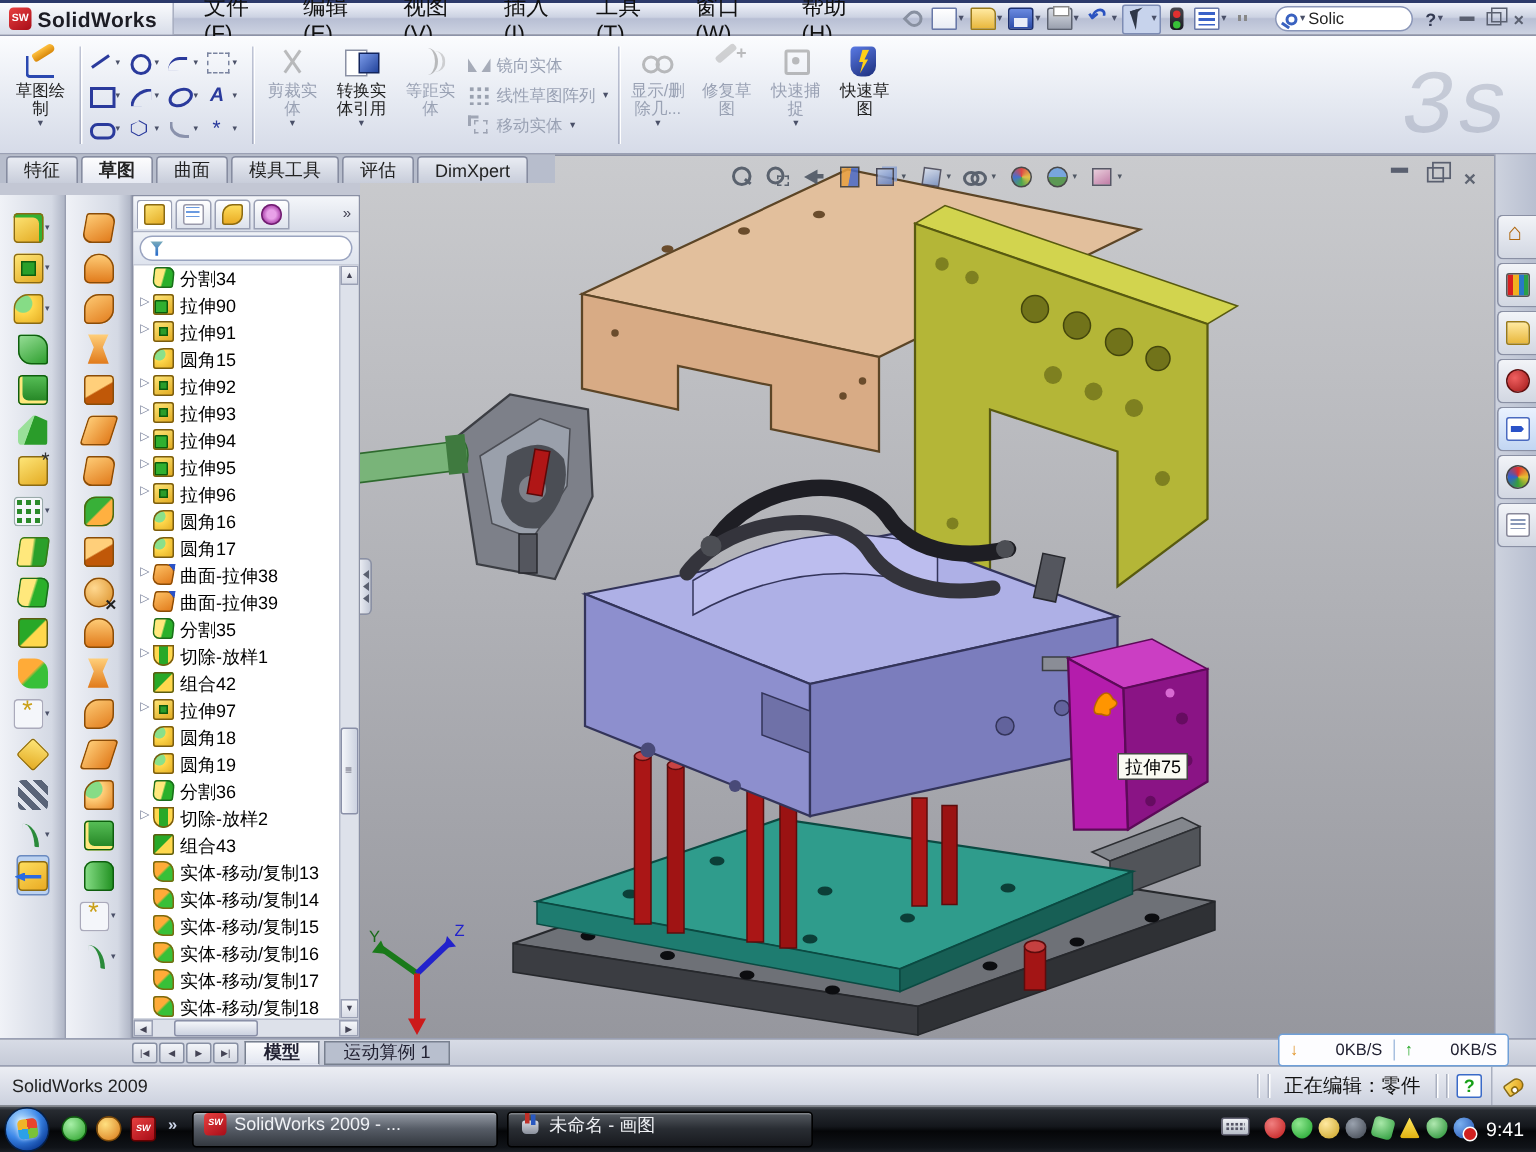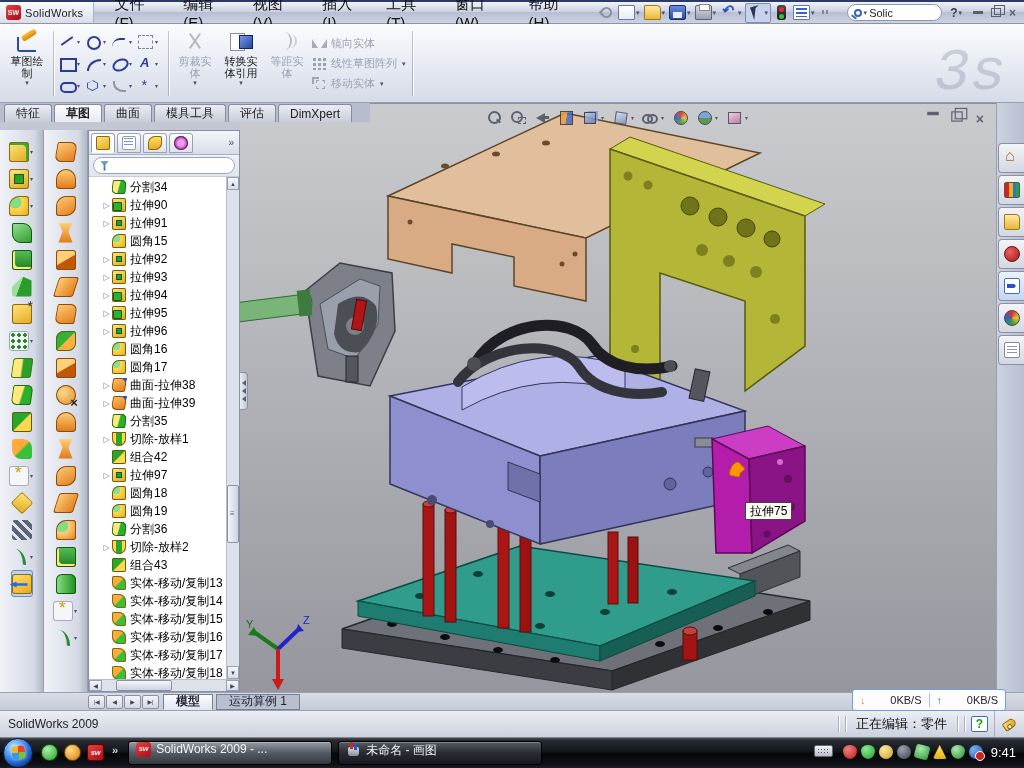--- a/index.html
+++ b/index.html
@@ -1,21 +1,21 @@
 <!DOCTYPE html>
 <html><head>
 <meta charset="utf-8">
 <style>
 *{margin:0;padding:0;box-sizing:border-box}
 html,body{width:1024px;height:768px;overflow:hidden;font-family:"Liberation Sans",sans-serif;background:#9a9ba2}
 
 #titlebar{position:absolute;top:0;left:0;width:1024px;height:24px;background:linear-gradient(#f0f3fa,#ccd2e2 45%,#b8bfd4 50%,#cdd3e2);border-top:2px solid #2c3a6a;border-bottom:1px solid #8d93a8;display:flex;align-items:center}
 .logo-wrap{display:flex;align-items:center;gap:4px;padding:0 10px 0 6px;height:100%;background:linear-gradient(#fafbfd,#d8dde9);border-right:1px solid #aab0c2}
 .sw-cube{width:15px;height:15px;border-radius:3px;background:linear-gradient(145deg,#e84040,#a80d18);color:#fff;font-size:7px;font-weight:bold;display:flex;align-items:center;justify-content:center}
-.logo-text{font-size:11px;font-weight:normal;color:#1c1c24;letter-spacing:.3px}
+.logo-text{font-size:14px;font-weight:bold;color:#1c1c24;letter-spacing:.3px}
 .menus{display:flex;margin-left:10px}
 .menu-item{font-size:15px;color:#111;padding:3px 10px;cursor:default}
 .tb-tools{display:flex;align-items:center;margin-left:8px;gap:1px}
 .tb-slot{display:flex;align-items:center;height:20px;padding:0 1px;border-radius:2px}
 .tb-slot[data-pressed="true"]{background:#c7d3ec;border:1px solid #7d8cb4}
 .tb-ic{width:17px;height:15px;position:relative;display:inline-block}
 .dd{display:none;font-size:7px;color:#4a5068;margin:0 1px;line-height:1}
 .dd[data-show="true"]{display:inline-block}
 
 [data-icon-style="pin"]{border:2px solid #8890a0;border-radius:50% 50% 50% 0;width:11px;height:11px;margin:2px 3px;transform:rotate(45deg)}
@@ -152,21 +152,21 @@
 [data-tti="property-manager"]{background:#fff;box-shadow:inset 0 0 0 1px #99a}
 [data-tti="property-manager"]::after{content:'';position:absolute;left:2px;top:2px;width:9px;height:7px;background:repeating-linear-gradient(#6a9ae0 0 1px,transparent 1px 3px)}
 [data-tti="configuration-manager"]{background:linear-gradient(#ffe060,#e8a820);box-shadow:inset 0 0 0 1px #8a6a14;border-radius:50% 2px 50% 2px}
 [data-tti="dimxpert-manager"]{background:radial-gradient(circle,#e8a0e8 30%,#a030a0 70%);border-radius:50%;box-shadow:inset 0 0 0 1px #702070}
 .ttab-more{margin-left:auto;font-size:10px;color:#445;padding-right:3px}
 .filter-row{height:22px;padding:2px 4px;background:linear-gradient(#eef1f6,#dfe4ee);border-bottom:1px solid #c8cdda}
 .filter-box{height:17px;background:#fff;border:1px solid #9aa4c0;border-radius:9px;display:flex;align-items:center;padding:0 6px}
 .funnel{width:9px;height:10px;background:linear-gradient(#7ab,#26c);clip-path:polygon(0 0,100% 0,60% 45%,60% 100%,40% 100%,40% 45%)}
 .tree-body{flex:1;display:flex;overflow:hidden}
 .tree-list{flex:1;overflow:hidden;padding-top:1px}
-.tree-row{display:flex;align-items:center;height:18px;padding-left:12px;white-space:nowrap}
+.tree-row{display:flex;align-items:flex-start;height:18px;padding-left:2px;white-space:nowrap}
 .tw{width:11px;flex:none;font-size:8px;color:#7a descent}
 .tw{color:#78809a;text-align:center}
 .tw::before{content:''}
 .tw[data-exp="true"]::before{content:'▷'}
 .ti{width:14px;height:14px;margin:0 4px 0 0;border-radius:2px;position:relative;flex:none}
 .tl{font-size:12px;color:#000}
 .ti[data-icon="extrude"]{background:linear-gradient(150deg,#ffe87c,#e0a81c);box-shadow:inset 0 0 0 1px #7a5c10}
 .ti[data-icon="extrude"]::after{content:'';position:absolute;inset:4px;background:#2a9c2a;border:1px solid #0c5c0c}
 .ti[data-icon="extrude-g"]{background:linear-gradient(150deg,#ffe87c,#e0a81c);box-shadow:inset 0 0 0 1px #7a5c10}
 .ti[data-icon="extrude-g"]::after{content:'';position:absolute;left:1px;bottom:1px;width:7px;height:7px;background:#30b030;border:1px solid #0c5c0c;border-radius:1px}
@@ -475,20 +475,46 @@
         <span class="dd" data-show="true">▾</span>
       </div>
 
       <div class="row-btn">
         <i class="ric" data-ric="move-entities"></i>
         <span class="rlbl">移动实体</span>
         <span class="dd" data-show="true">▾</span>
       </div>
     </div>
   <div class="sep"></div>
+  <div style="display:flex">
+
+      <div class="big-btn" data-disabled="true">
+        <i class="bicon" data-bicon="display-delete"></i>
+        <span class="lbl">显示/删除几...</span>
+        <span class="dd" data-show="true">▾</span>
+      </div>
+
+      <div class="big-btn" data-disabled="true">
+        <i class="bicon" data-bicon="repair"></i>
+        <span class="lbl">修复草图</span>
+
+      </div>
+
+      <div class="big-btn" data-disabled="true">
+        <i class="bicon" data-bicon="quick-snap"></i>
+        <span class="lbl">快速捕捉</span>
+        <span class="dd" data-show="true">▾</span>
+      </div>
+
+      <div class="big-btn" data-disabled="false">
+        <i class="bicon" data-bicon="quick-sketch"></i>
+        <span class="lbl">快速草图</span>
+
+      </div>
+    </div>
   <div class="watermark">3s</div>
 </div>
 
 <div id="tabstrip">
 
     <span class="rtab" data-active="false">
       <span data-dim="false">特征</span>
     </span>
 
     <span class="rtab" data-active="true">

